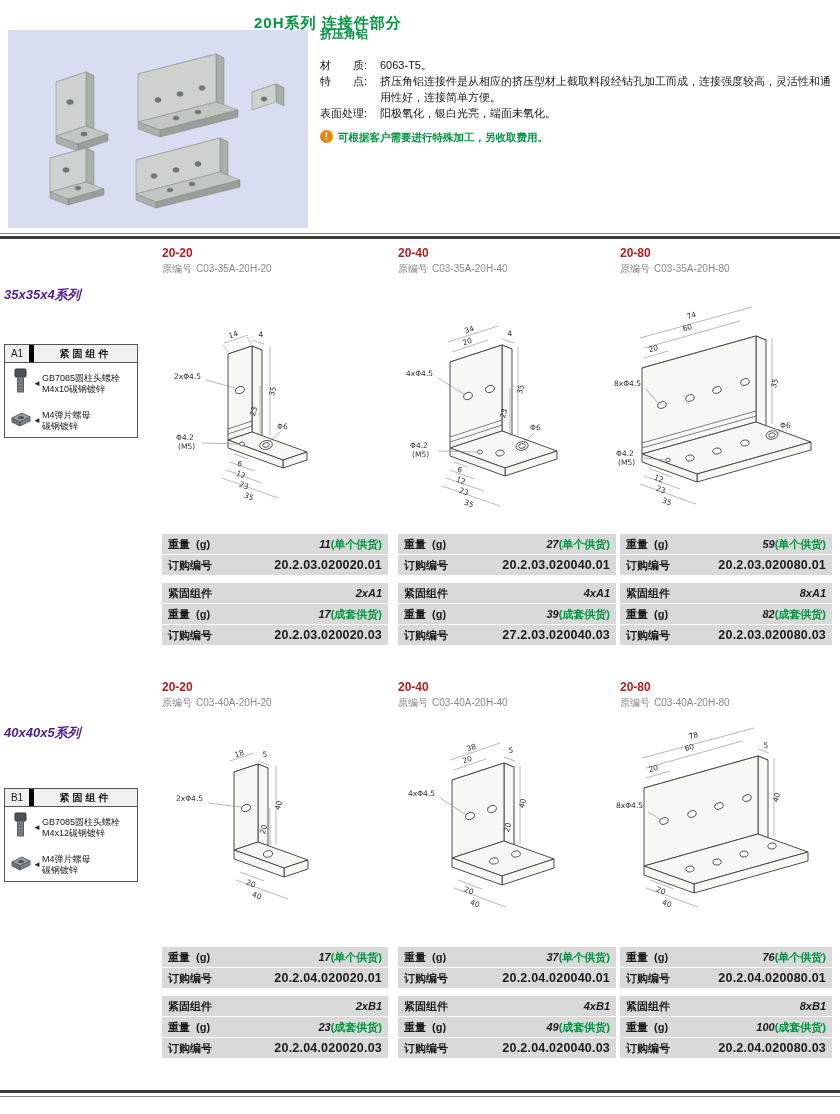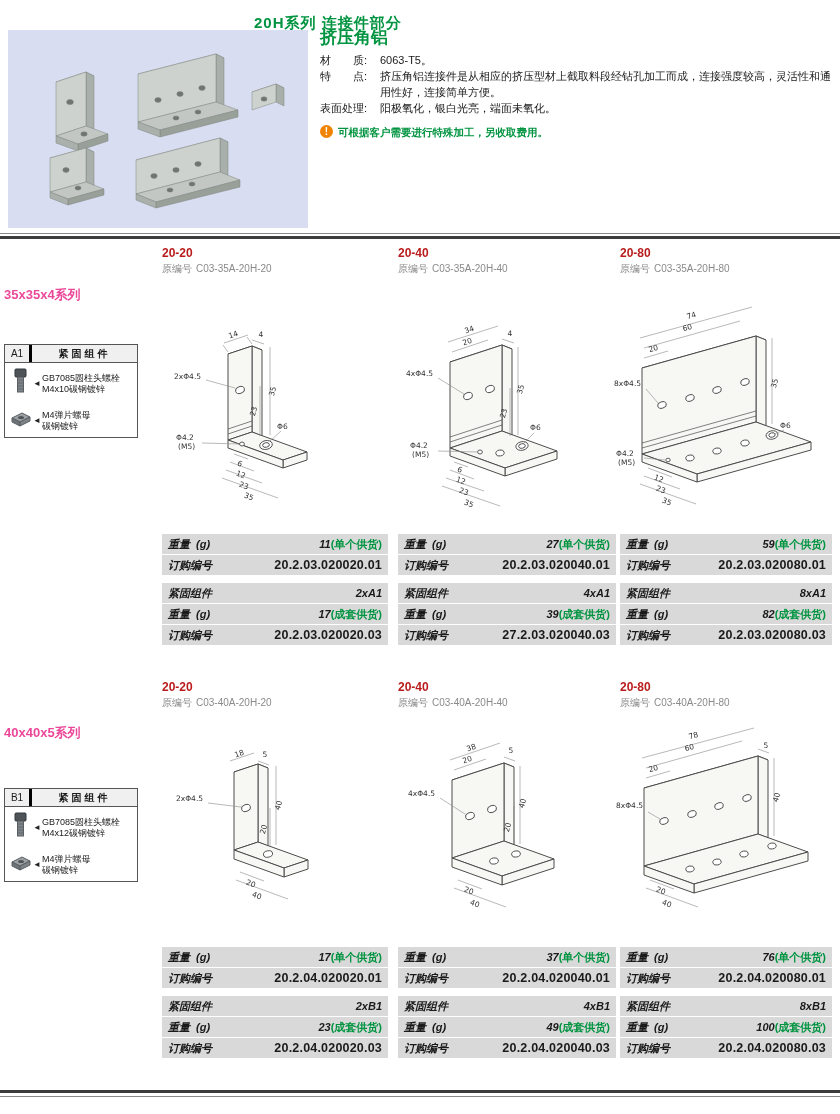--- a/index.html
+++ b/index.html
@@ -5,52 +5,52 @@
   html,body{margin:0;padding:0;background:#fff;}
   body{font-family:"Liberation Sans",sans-serif;color:#1a1a1a;}
   .sheet{position:relative;width:840px;height:1114px;background:#fff;overflow:hidden;}
   .abs{position:absolute;}
 
   .page-title{left:254px;top:2px;font-size:15px;font-weight:bold;color:#009440;letter-spacing:1px;margin-top:12px;}
 
   .photo{left:8px;top:30px;width:300px;height:198px;background:#d9ddf1;}
 
   .info{left:320px;top:26px;width:514px;}
-  .info-title{color:#009440;font-weight:bold;font-size:17px;margin-bottom:3px;}
+  .info-title{color:#009440;font-weight:bold;font-size:12px;margin-bottom:14px;}
   .spec{display:flex;font-size:11px;line-height:16px;}
   .spec-label{flex:0 0 60px;white-space:pre;}
   .spec-value{flex:1;}
   .note{display:flex;align-items:flex-start;margin-top:9px;}
   .note-icon{flex:0 0 13px;height:13px;border-radius:50%;background:#f08300;color:#fff;font-size:10px;font-weight:bold;text-align:center;line-height:13px;margin-right:5px;margin-top:0px;}
   .note-text{color:#009440;font-size:10.5px;font-weight:bold;line-height:14px;}
 
   .hr-a{left:0;top:233px;width:840px;height:0;border-top:1px solid #8a8a8a;}
   .hr-b{left:0;top:236px;width:840px;height:0;border-top:3px solid #3c3c3c;}
   .hr-c{left:0;top:1090px;width:840px;height:0;border-top:3px solid #3c3c3c;}
   .hr-d{left:0;top:1096px;width:840px;height:0;border-top:1px solid #8a8a8a;}
 
-  .series-name{color:#ec4899;font-weight:bold;font-size:13px;}
+  .series-name{color:#4c1d95;font-weight:bold;font-size:13px;font-style:italic;}
 
   .colhead .model{color:#b91c1c;font-weight:bold;font-size:12px;}
   .colhead .orig{color:#8a8a8a;font-size:10px;margin-top:2px;}
   .colhead .orig-code{margin-left:4px;}
 
   .fbox{width:132px;border:1px solid #555;background:#fff;}
   .fbox-head{display:flex;height:17px;border-bottom:1px solid #555;background:#f0f0f0;font-size:10px;align-items:center;}
-  .fbox-code{flex:0 0 24px;text-align:center;border-right:3px solid #000000;height:100%;line-height:17px;}
+  .fbox-code{flex:0 0 24px;text-align:center;border-right:5px solid #000000;height:100%;line-height:17px;}
   .fbox-title{flex:1;text-align:center;letter-spacing:3px;font-weight:bold;}
   .fbox-item{display:flex;align-items:center;padding:5px 4px;}
   .ficon{flex:0 0 24px;text-align:center;}
   .farrow{flex:0 0 9px;font-size:8px;color:#222;line-height:10px;}
   .ftext{font-size:9px;line-height:11px;}
   .fl{display:block;}
 
   .dtable{font-size:11px;}
   .drow{height:20px;margin-bottom:1px;background:#d9d9d9;display:flex;align-items:center;padding:0 6px;box-sizing:border-box;}
-  .lbl{font-weight:bold;white-space:pre;font-style:italic;}
+  .lbl{font-weight:bold;white-space:pre;}
   .vgroup{margin-left:auto;display:flex;align-items:baseline;}
   .val{font-weight:bold;font-style:italic;}
   .gnote{color:#009440;font-weight:bold;}
   .ordno{margin-left:auto;font-weight:bold;font-size:12.5px;letter-spacing:0.2px;}
   .spacer{height:7px;}
 
   .tdraw .pg polygon{fill:#f7f7f4;stroke:#4c4c4c;stroke-width:1;stroke-linejoin:round;}
   .tdraw .rib{stroke:#4c4c4c;stroke-width:0.7;fill:none;}
   .tdraw .hg ellipse{fill:#ffffff;stroke:#4c4c4c;stroke-width:0.9;}
   .tdraw .dg path{stroke:#8a8a8a;stroke-width:0.6;fill:none;}

